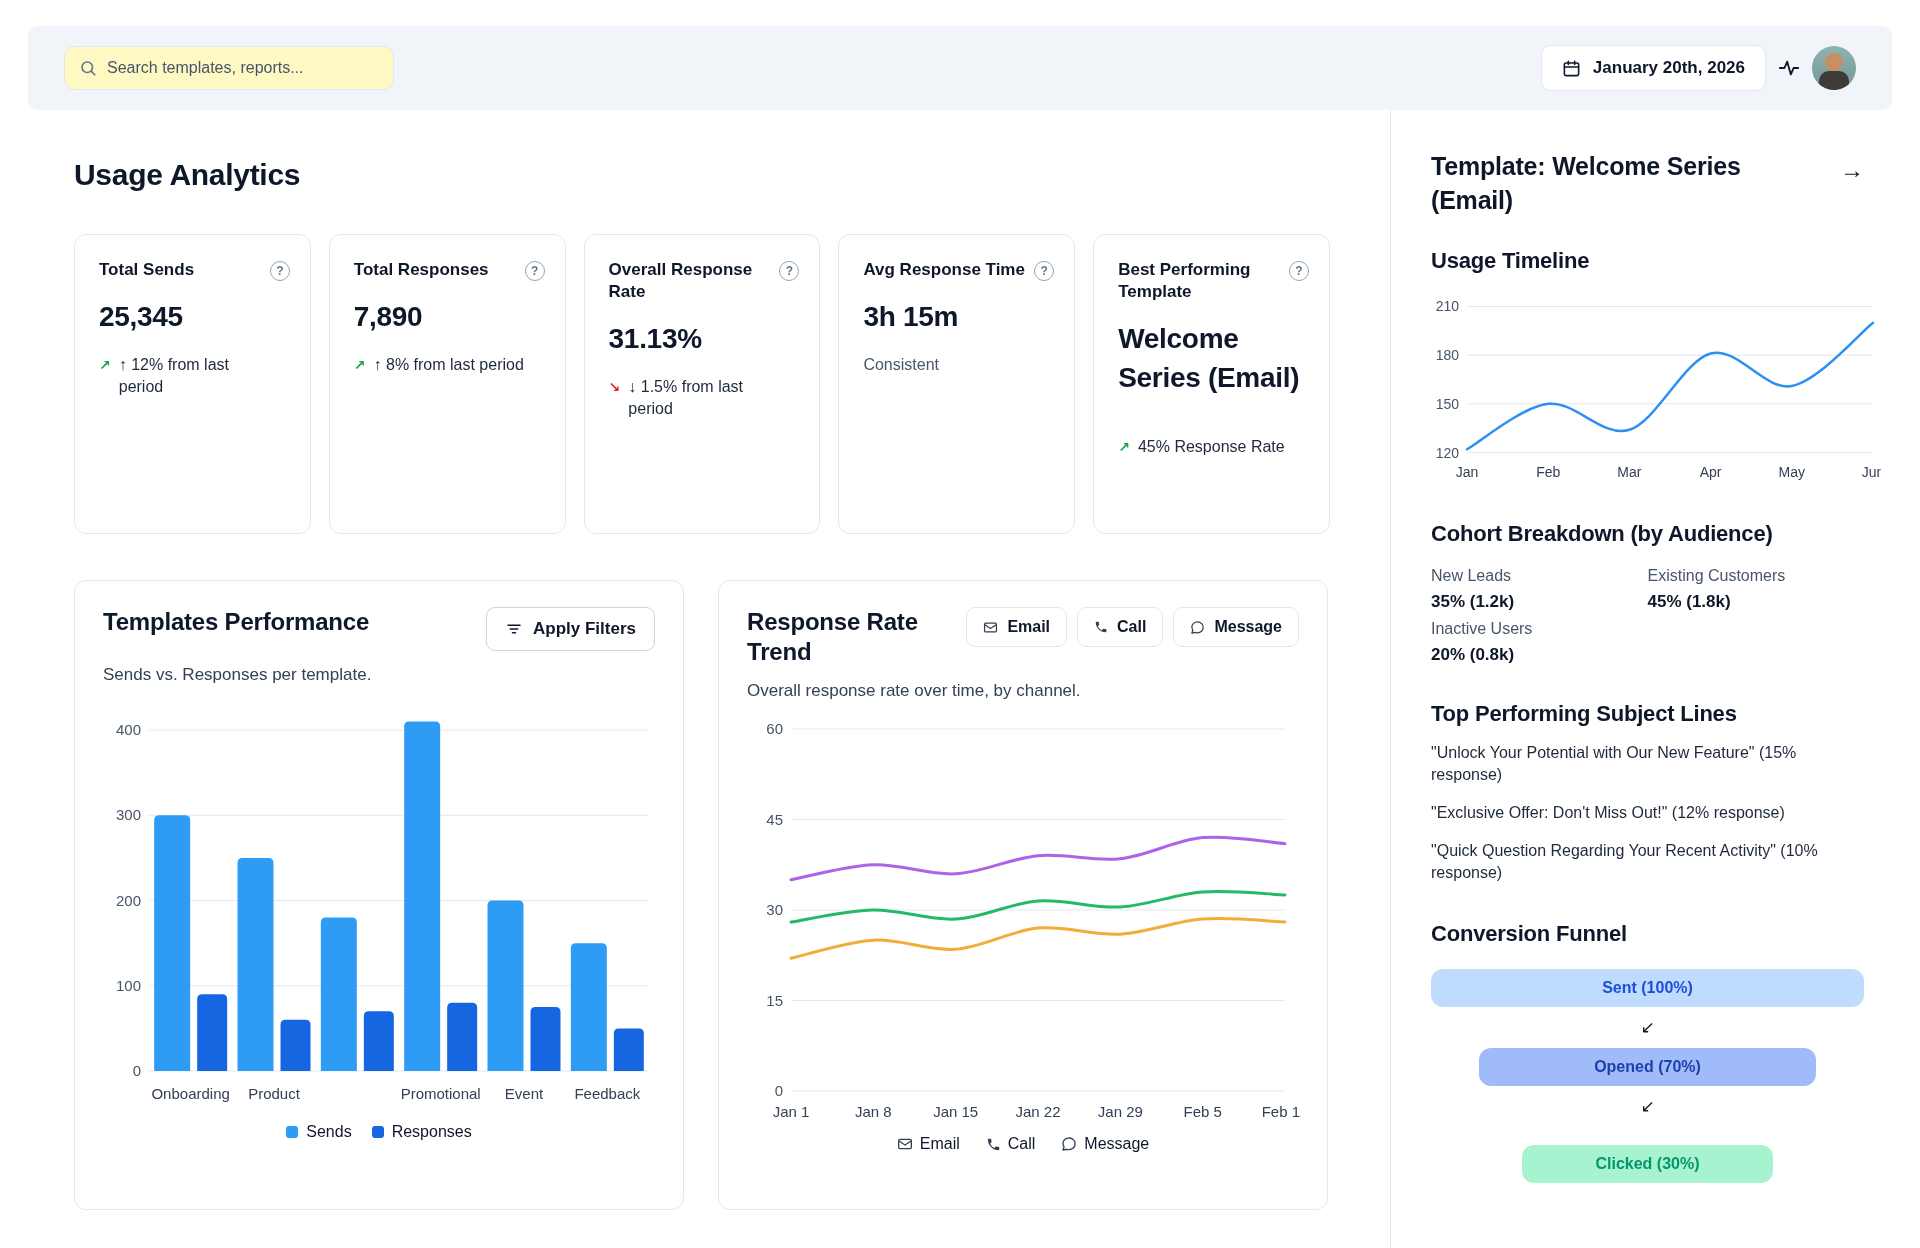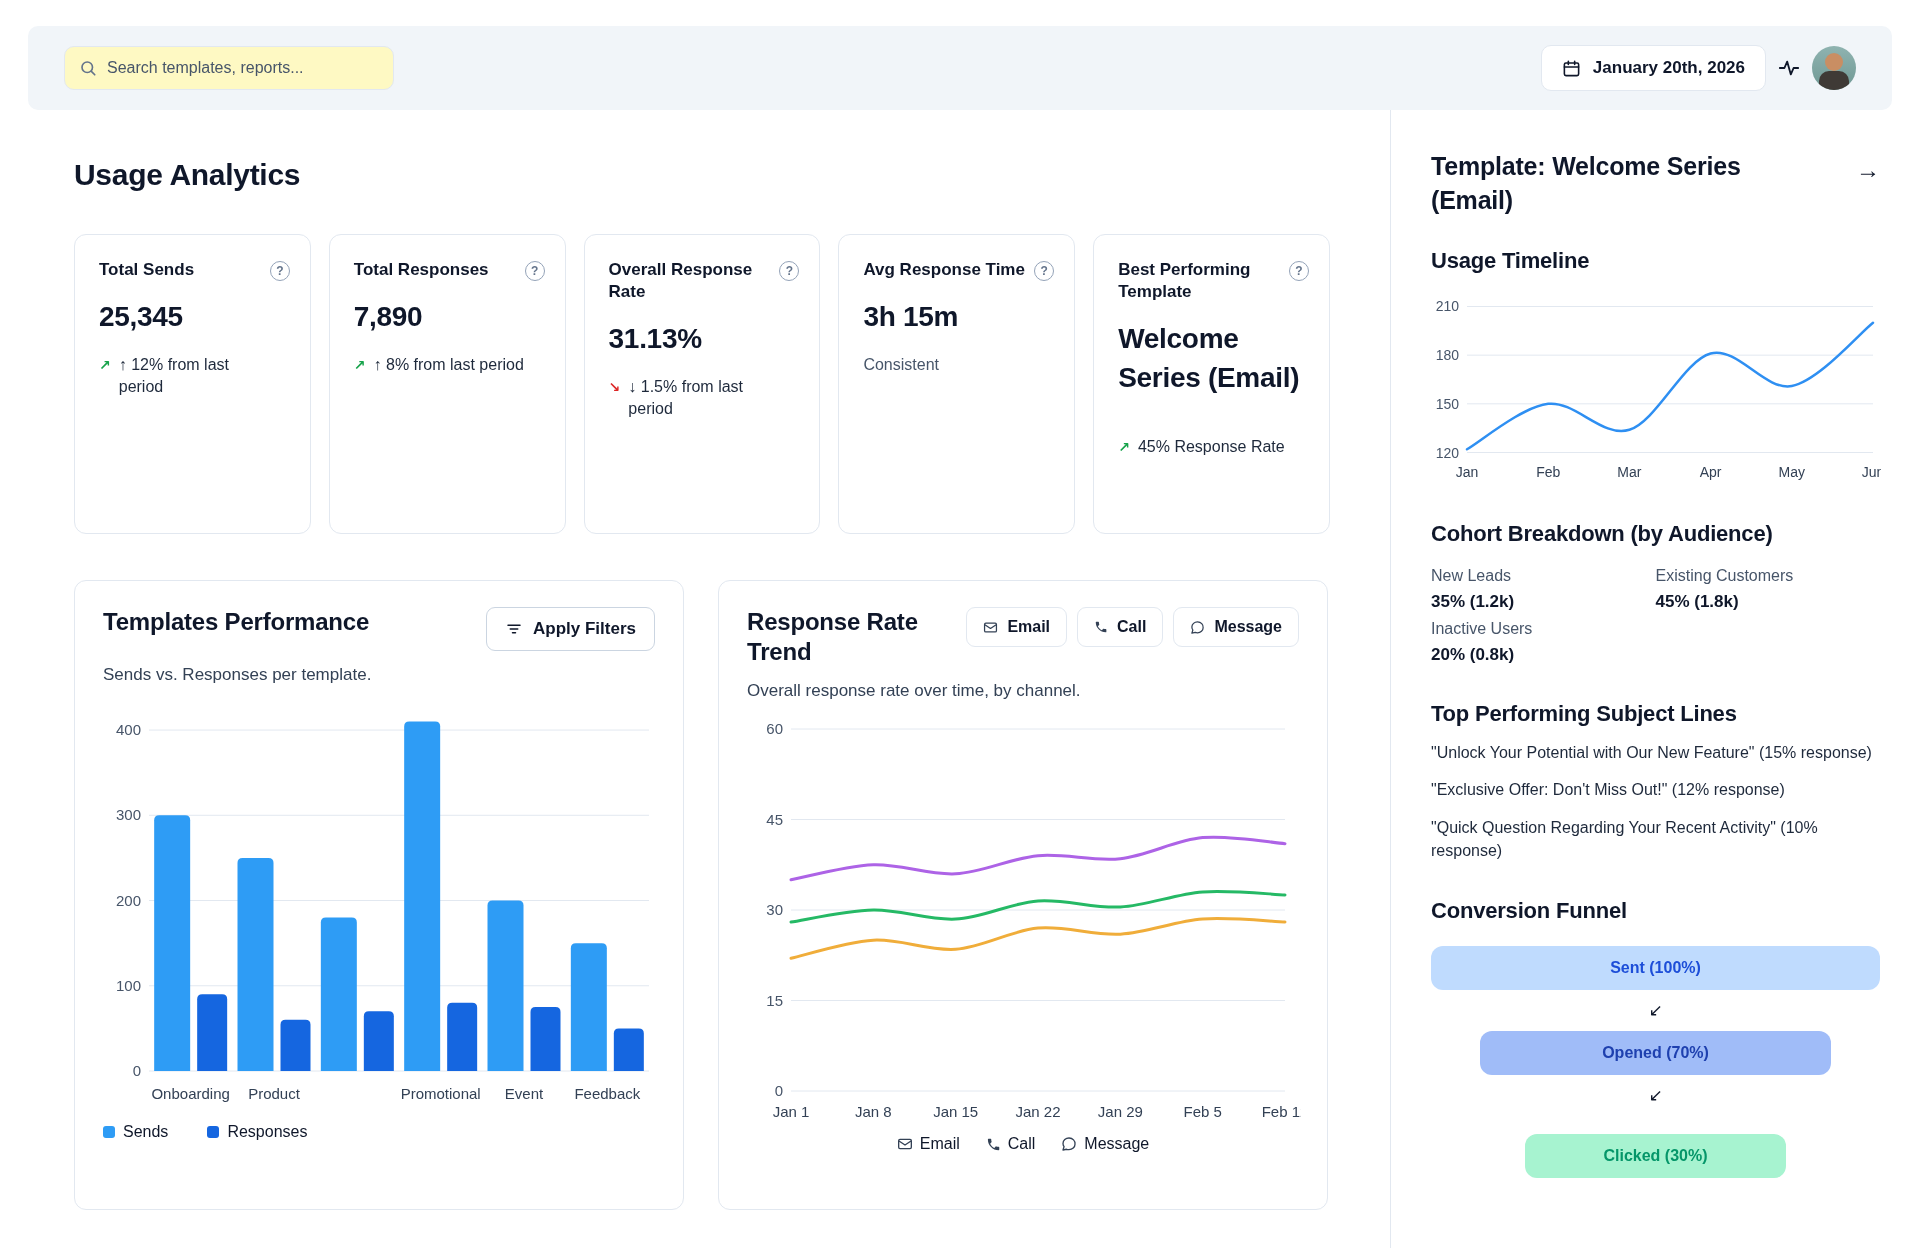--- a/index.html
+++ b/index.html
@@ -21,21 +21,21 @@
   .avatar{width:44px;height:44px;border-radius:50%;overflow:hidden;position:relative;
     background:linear-gradient(180deg,#8fb3b0,#6f9894);cursor:pointer;flex:none}
   .avatar::before{content:"";position:absolute;left:50%;top:7px;transform:translateX(-50%);
     width:18px;height:18px;border-radius:50%;background:#c98e63}
   .avatar::after{content:"";position:absolute;left:50%;top:25px;transform:translateX(-50%);
     width:30px;height:19px;border-radius:10px 10px 0 0;background:#3f3a36}
 
   
   .content{display:flex;align-items:stretch;height:1138px;overflow:hidden}
   .main{flex:1;min-width:0;padding:48px 60px 0 74px}
-  .sidebar{width:530px;flex:none;border-left:1px solid #e2e8f0;padding:40px 40px 0 40px}
+  .sidebar{width:530px;flex:none;border-left:1px solid #e2e8f0;padding:40px 56px 0 40px}
 
   .page-title{font-size:30px;font-weight:800;letter-spacing:-.3px}
 
   .card{background:#fff;border:1px solid #e2e8f0;border-radius:12px}
 
   
   .kpi-row{display:flex;gap:18px;margin-top:42px}
   .kpi-card{flex:1;height:300px;padding:24px 20px 24px 24px}
   .kpi-head{display:flex;justify-content:space-between;align-items:flex-start;gap:8px}
   .kpi-label{font-size:17px;font-weight:700;line-height:1.3}
@@ -54,42 +54,42 @@
   .charts-row{display:flex;gap:34px;margin-top:46px}
   .chart-card{width:610px;height:630px;padding:26px 28px}
   .chart-head{display:flex;justify-content:space-between;align-items:flex-start}
   .chart-title{font-size:24px;font-weight:800;line-height:1.25;letter-spacing:-.2px}
   .chart-title.narrow{max-width:210px}
   .apply-btn{display:flex;align-items:center;gap:10px;border:1px solid #cbd5e1;background:#fff;
     border-radius:9px;height:44px;padding:0 18px;font-size:17px;font-weight:600;color:#0f172a;
     cursor:pointer;font-family:inherit}
   .chart-sub{font-size:17px;color:#334155;margin-top:14px}
   .chart-svg{display:block;margin-top:16px}
-  .legend{display:flex;justify-content:flex-start;gap:39px;margin-top:12px;font-size:16px;align-items:center}
+  .legend{display:flex;justify-content:center;gap:20px;margin-top:12px;font-size:16px;align-items:center}
   .legend-item{display:flex;align-items:center;gap:8px;font-weight:500}
   .sw{width:12px;height:12px;border-radius:3px;display:inline-block}
   .channel-btns{display:flex;gap:10px}
   .chan-btn{display:flex;align-items:center;gap:9px;border:1px solid #e2e8f0;background:#fff;
     border-radius:9px;height:40px;padding:0 16px;font-size:16px;font-weight:600;color:#0f172a;
     cursor:pointer;font-family:inherit}
   .chan-btn .cicon,.trend-legend .cicon{display:flex;color:#334155}
   .trend-legend{display:flex;justify-content:center;gap:26px;margin-top:10px;font-size:16px;align-items:center}
   .trend-legend .legend-item{gap:7px}
 
   
   .sb-head{display:flex;justify-content:space-between;align-items:flex-start}
   .sb-title{font-size:25px;font-weight:800;line-height:1.35;max-width:380px;letter-spacing:-.2px}
   .sb-arrow{font-size:24px;cursor:pointer;margin-top:6px;background:none;border:none;color:#0f172a;font-family:inherit}
   .sb-section-title{font-size:22px;font-weight:800;margin-top:36px;letter-spacing:-.2px}
   .cohort-grid{display:grid;grid-template-columns:1fr 1fr;row-gap:8px;margin-top:20px}
   .cohort-label{font-size:16px;color:#475569}
   .cohort-value{font-size:17px;font-weight:800;margin-top:7px}
   .subject-line{font-size:16px;color:#1e293b;line-height:1.42;margin-top:15px}
   .funnel{margin-top:22px}
-  .funnel-pill{height:44px;border-radius:12px;display:flex;align-items:center;justify-content:center;
+  .funnel-pill{height:38px;border-radius:12px;display:flex;align-items:center;justify-content:center;
     font-size:16px;font-weight:700;margin:0 auto}
   .funnel-pill.w1{width:100%}
   .funnel-pill.w2{width:78%}
   .funnel-pill.w3{width:58%}
   .funnel-arrow{text-align:center;font-size:17px;color:#0f172a;margin:10px 0}
 </style>
 </head>
 <body>
 
 <header class="topbar">

